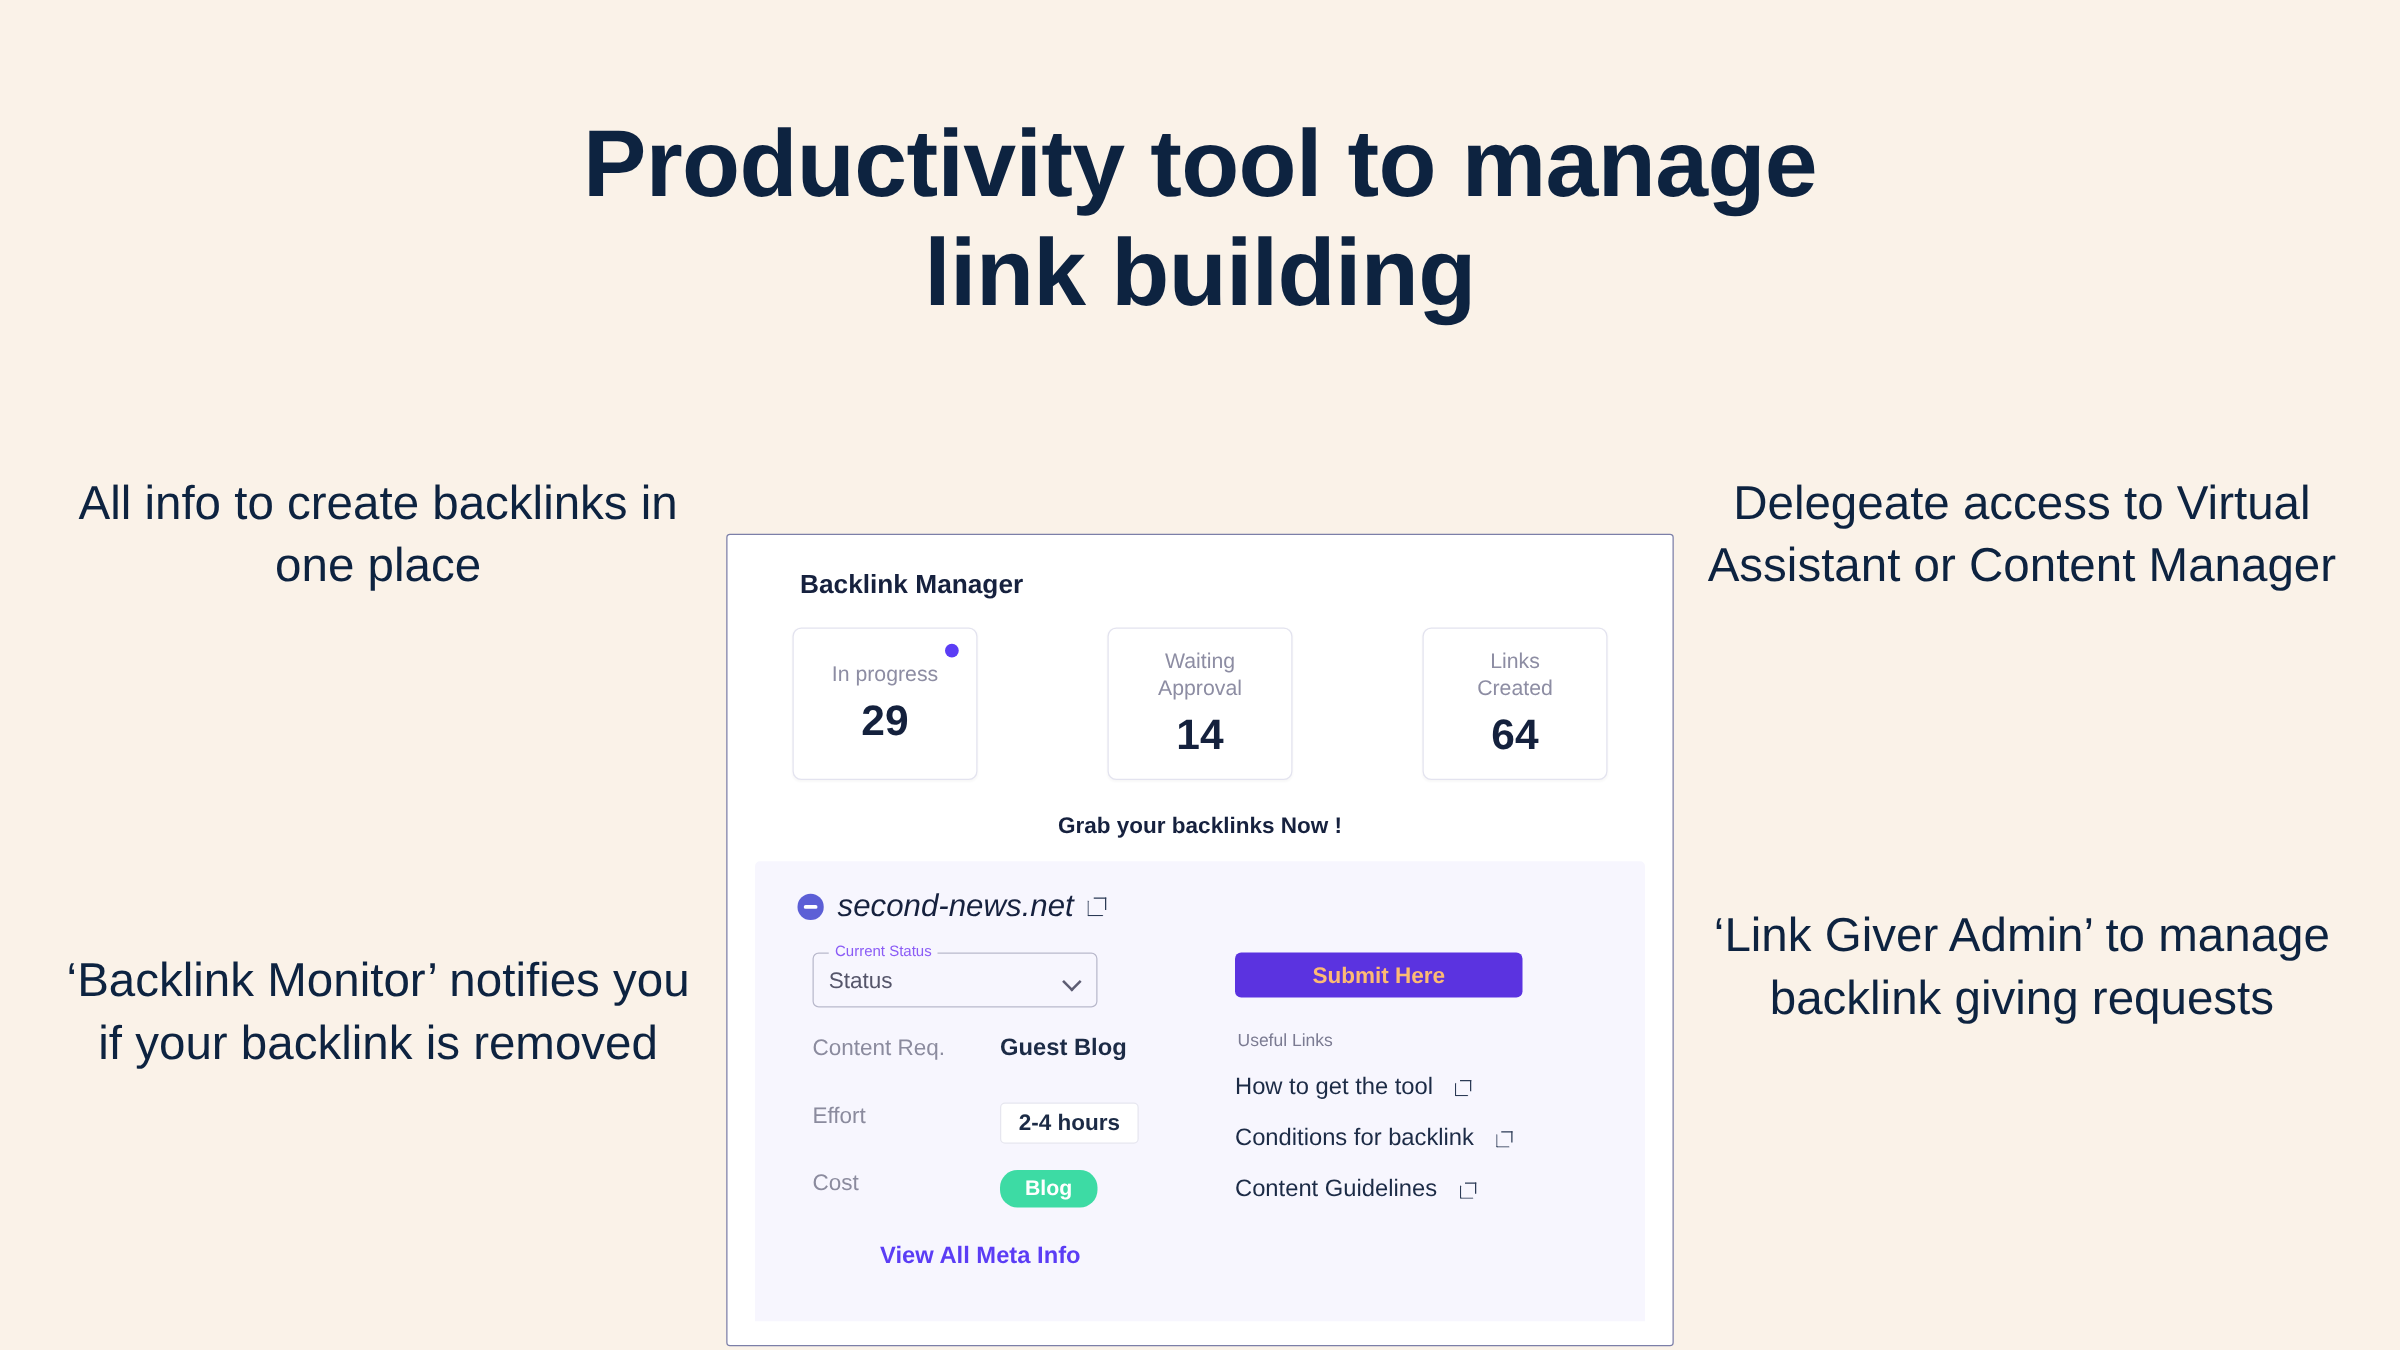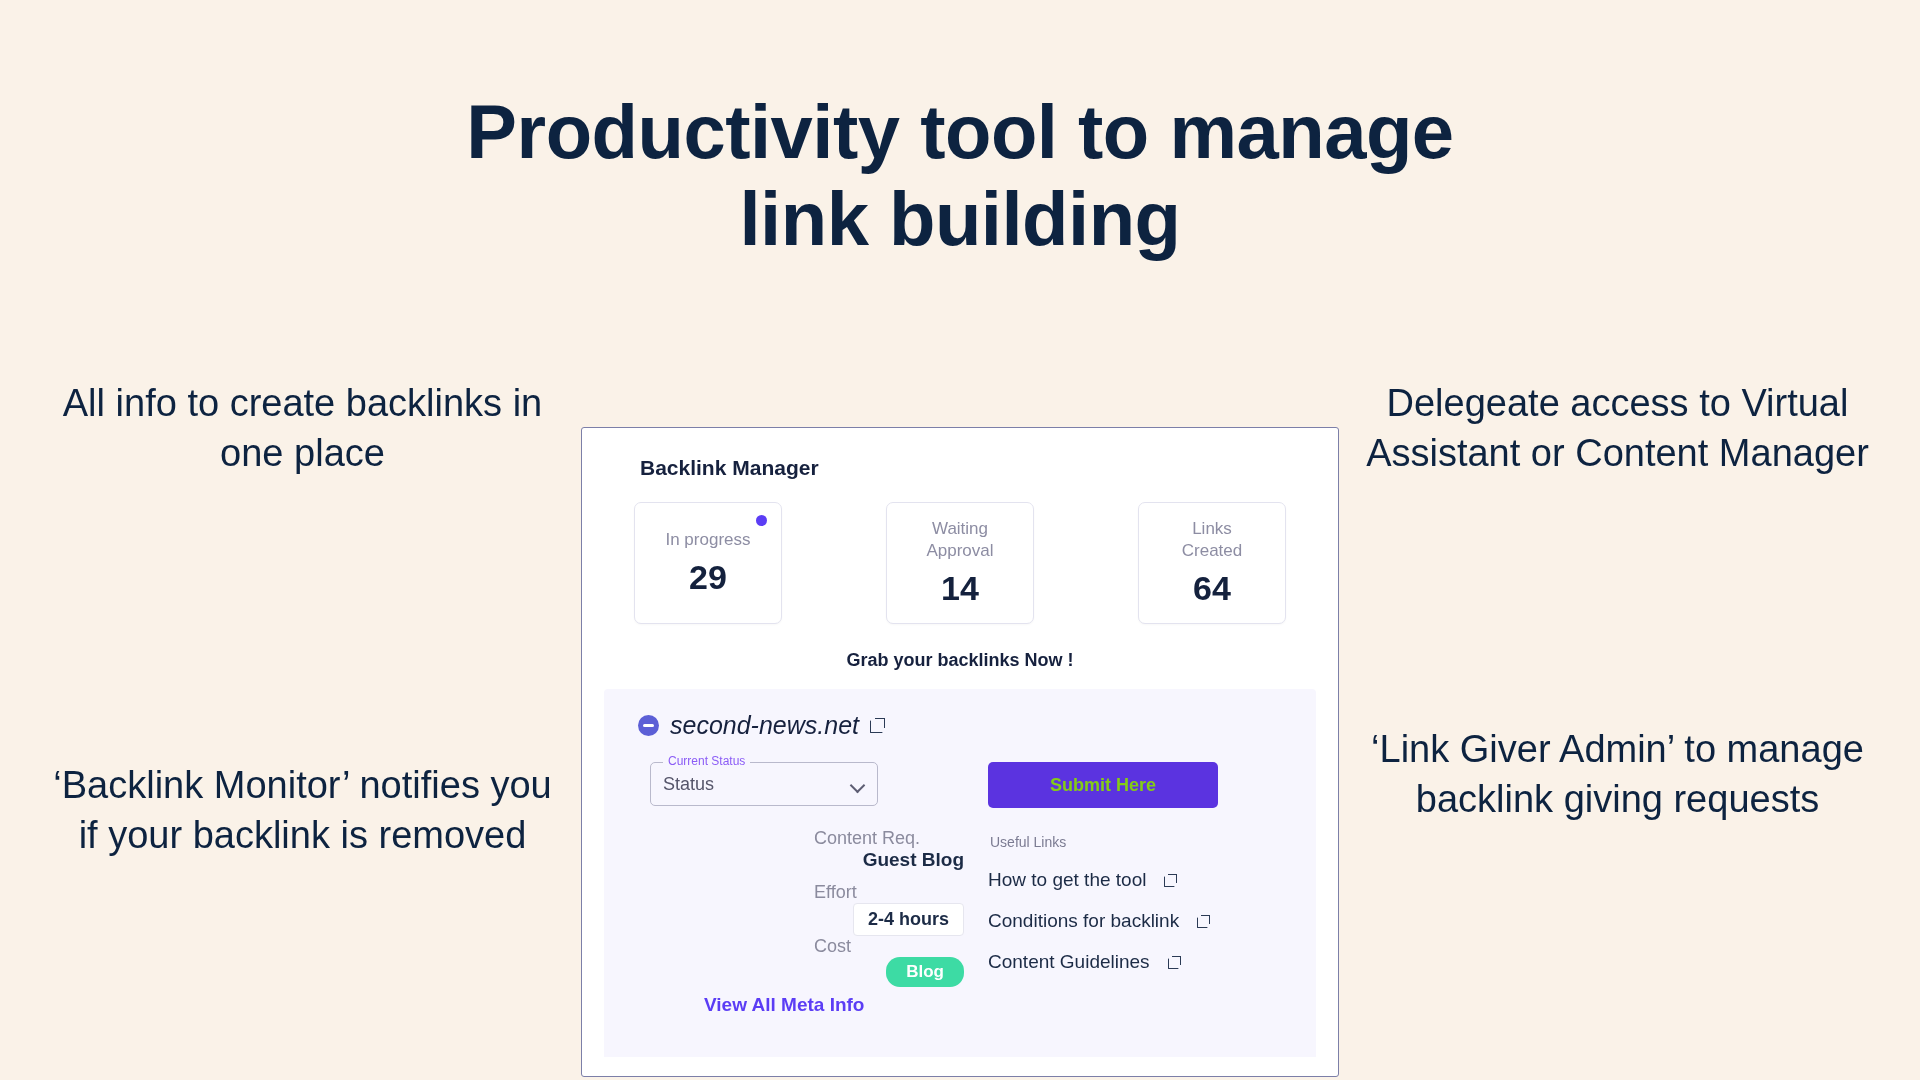--- a/index.html
+++ b/index.html
@@ -216,24 +216,23 @@
     top: 17px;
     width: 11px;
     height: 11px;
     border-right: 2px solid #5d5d73;
     border-bottom: 2px solid #5d5d73;
     transform: rotate(45deg);
   }
 
   .meta-row {
     display: flex;
-    align-items: flex-end;
+    align-items: flex-start;
     margin-top: 22px;
     height: 32px;
-    flex-direction: column;
   }
   .meta-label {
     width: 150px;
     font-size: 18px;
     color: #8b8b9e;
   }
   .meta-plain {
     font-size: 19px;
     color: #1c2b46;
     font-weight: bold;
@@ -259,23 +258,23 @@
     margin-top: 26px;
     margin-left: 54px;
     font-size: 19px;
     font-weight: bold;
     color: #5b3df5;
     cursor: pointer;
   }
 
   .submit-btn {
     width: 230px;
-    height: 46px;
+    height: 36px;
     background: #5b33e0;
-    color: #84cc16;
+    color: #fdba74;
     border: none;
     border-radius: 5px;
     font-size: 18px;
     font-weight: bold;
     font-family: "Liberation Sans", sans-serif;
     cursor: pointer;
   }
   .useful-title {
     margin-top: 26px;
     margin-left: 2px;

